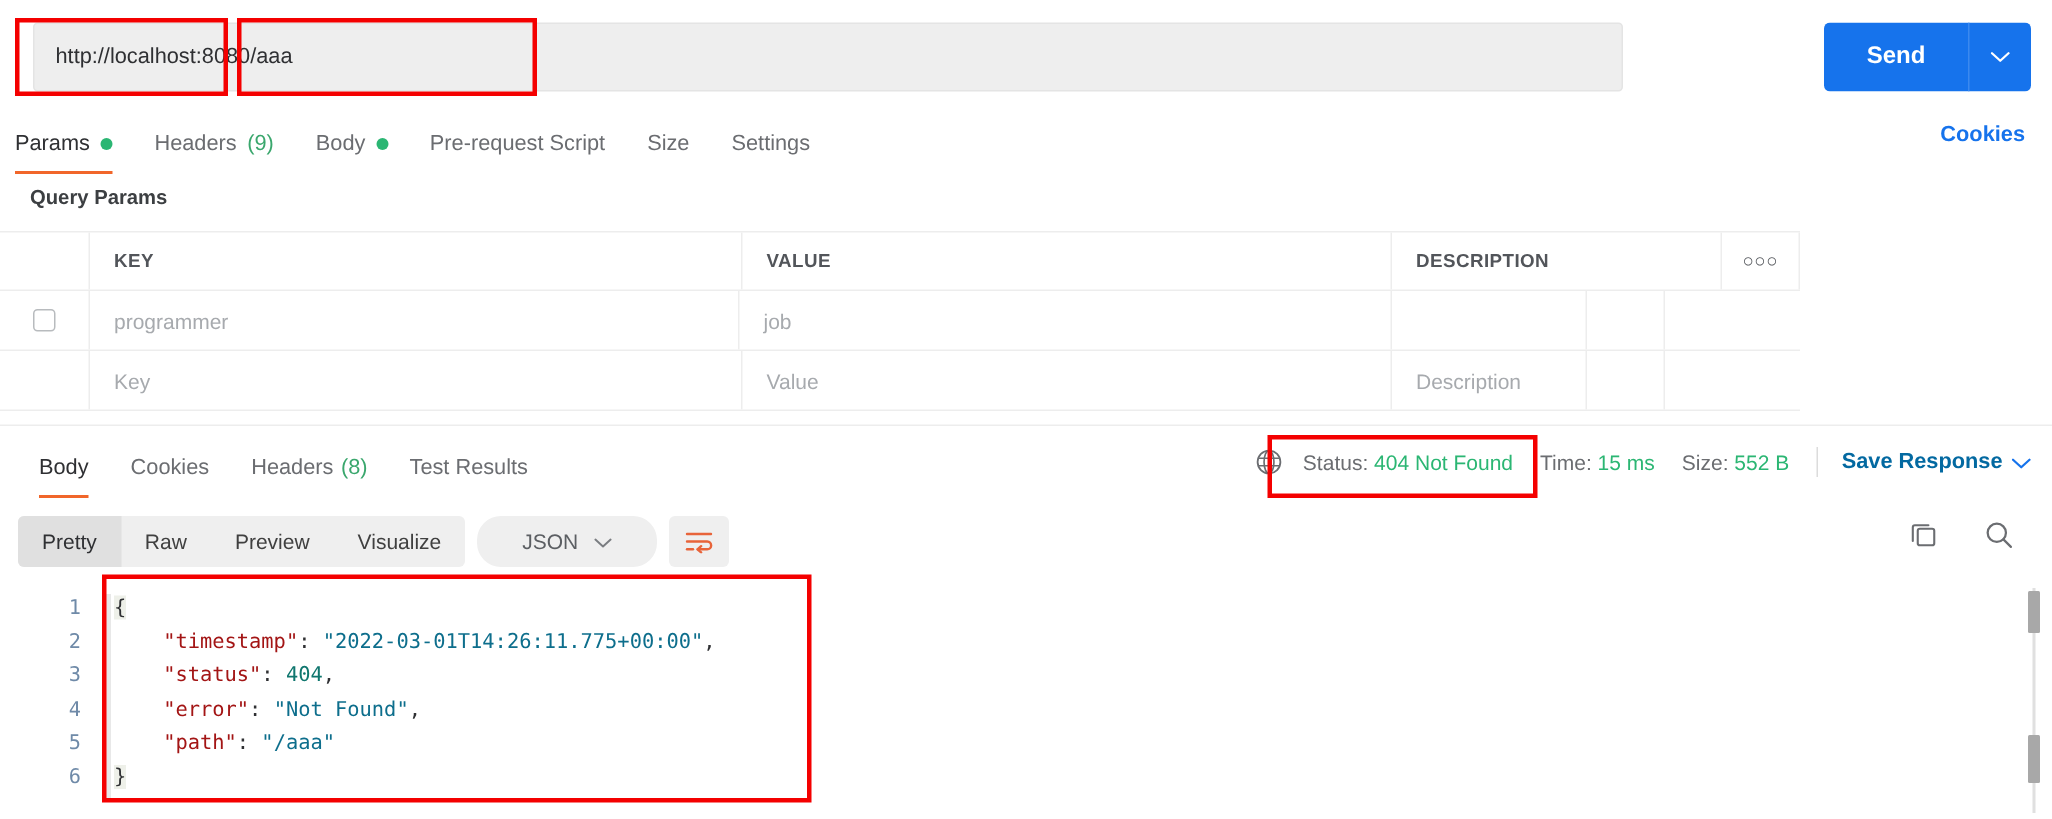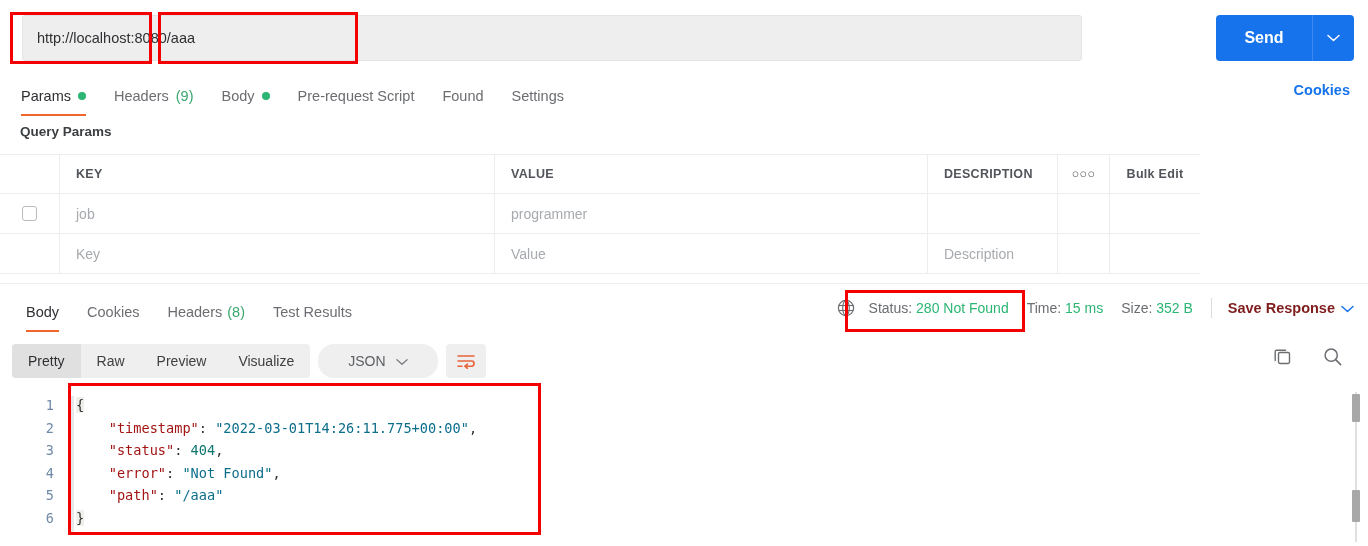--- a/index.html
+++ b/index.html
@@ -51,21 +51,21 @@
 
   
   .redbox { position:absolute; border: 3px solid #f40000; pointer-events:none; z-index: 50; }
   #rb-method { left: 10px;  top: 12px;  width: 142px; height: 52px; }
   #rb-url    { left: 158px; top: 12px;  width: 200px; height: 52px; }
   #rb-status { left: 845px; top: 290px; width: 180px; height: 42px; }
   #rb-json   { left: 68px;  top: 383px; width: 473px; height: 152px; }
 
   
   .req-tabs {
-    position:absolute; left:17px; top:76px; width:1324px; height:42px;
+    position:absolute; left:6px; top:76px; width:1324px; height:42px;
     display:flex; align-items:flex-start; padding-left: 0;
     border-bottom:none;
   }
   .tab {
     position: relative; height: 40px; display:flex; align-items:center; gap:7px;
     padding: 0 14px; font-size: 14.5px; color:#6b6d71; cursor:pointer;
     white-space:nowrap;
   }
   .tab:first-child { padding-left: 4px; }
   .tab.active { color:#2f3033; }
@@ -110,21 +110,21 @@
           padding: 0 14px; font-size:14.5px; color:#6b6d71; cursor:pointer; }
   .rtab.active { color:#2f3033; }
   .rtab.active::after { content:""; position:absolute; left:14px; right:14px; bottom:0;
                         height:2.5px; background:#f1662a; }
 
   .meta { position:absolute; right: 14px; top: 298px; display:flex; align-items:center; gap:0; font-size:14px; }
   .globe { width:18px; height:18px; margin-right: 14px; color:#6b6d71; display:flex; }
   .meta-item { color:#6b6d71; margin-right: 18px; white-space:nowrap; }
   .meta-item .v { color:#2bb673; }
   .meta-sep { width:1px; height:20px; background:#dcdcdc; margin-right: 16px; }
-  .save-resp { color:#7f1d1d; font-weight:700; font-size:14.5px; cursor:pointer; margin-right: 6px; }
+  .save-resp { color:#0369a1; font-weight:700; font-size:14.5px; cursor:pointer; margin-right: 6px; }
   .save-caret { color:#1673ec; font-size:13px; cursor:pointer; }
 
   
   .view-toolbar { position:absolute; left: 12px; top: 344px; display:flex; align-items:center; gap:8px; }
   .seg { display:flex; background:#efefef; border-radius:4px; overflow:hidden; height:34px; }
   .seg .s { display:flex; align-items:center; padding: 0 16px; font-size:14px; color:#404040; cursor:pointer; }
   .seg .s.active { background:#e0e0e0; color:#2f3033; }
   .fmt { display:flex; align-items:center; gap:10px; background:#efefef; border-radius:16px;
          height:34px; padding: 0 30px; font-size:14px; color:#5c5f63; cursor:pointer; }
   .wrapbtn { display:flex; align-items:center; justify-content:center; width:40px; height:34px;
@@ -187,47 +187,46 @@
       <span class="cnt">(9)</span>
     </div>
     <div class="tab">
       <span>Body</span>
       <span class="dot"></span>
     </div>
     <div class="tab">
       <span>Pre-request Script</span>
     </div>
     <div class="tab">
-      <span>Found</span>
+      <span>Size</span>
     </div>
     <div class="tab">
       <span>Settings</span>
     </div>
   </div>
   <div class="cookies-link">Cookies</div>
 
   <div class="query-params-label">Query Params</div>
 
   <div class="ptable">
 
     <div class="prow hdr">
       <div class="pcell c-check"></div>
       <div class="pcell c-key">KEY</div>
       <div class="pcell c-val">VALUE</div>
       <div class="pcell c-desc">DESCRIPTION</div>
       <div class="pcell c-dots">○○○</div>
-      <div class="pcell c-bulk">Bulk Edit</div>
     </div>
 
     <div class="prow">
       <div class="pcell c-check">
         <div class="cbox"></div>
       </div>
+      <div class="pcell c-val muted">programmer</div>
       <div class="pcell c-key muted">job</div>
-      <div class="pcell c-val muted">programmer</div>
       <div class="pcell c-desc muted"></div>
       <div class="pcell c-dots"></div>
       <div class="pcell c-bulk"></div>
     </div>
 
     <div class="prow">
       <div class="pcell c-check"></div>
       <div class="pcell c-key muted">Key</div>
       <div class="pcell c-val muted">Value</div>
       <div class="pcell c-desc muted">Description</div>
@@ -258,29 +257,29 @@
     <span class="globe">
       <svg width="18" height="18" viewBox="0 0 18 18" fill="none" aria-hidden="true">
         <circle cx="9" cy="9" r="7.6" stroke="#6b6d71" stroke-width="1.2"></circle>
         <ellipse cx="9" cy="9" rx="3.3" ry="7.6" stroke="#6b6d71" stroke-width="1.1"></ellipse>
         <line x1="1.6" y1="6.5" x2="16.4" y2="6.5" stroke="#6b6d71" stroke-width="1.1"></line>
         <line x1="1.6" y1="11.5" x2="16.4" y2="11.5" stroke="#6b6d71" stroke-width="1.1"></line>
       </svg>
     </span>
     <span class="meta-item">
       <span>Status:</span>
-      <span class="v">280 Not Found</span>
+      <span class="v">404 Not Found</span>
     </span>
     <span class="meta-item">
       <span>Time:</span>
       <span class="v">15 ms</span>
     </span>
     <span class="meta-item">
       <span>Size:</span>
-      <span class="v">352 B</span>
+      <span class="v">552 B</span>
     </span>
     <span class="meta-sep"></span>
     <span class="save-resp">Save Response</span>
     <span class="save-caret">
       <svg width="13" height="8" viewBox="0 0 13 8" fill="none" aria-hidden="true">
         <path d="M1 1.5L6.5 6.5L12 1.5" stroke="#1673ec" stroke-width="1.5" stroke-linecap="round" stroke-linejoin="round"></path>
       </svg>
     </span>
   </div>
 

